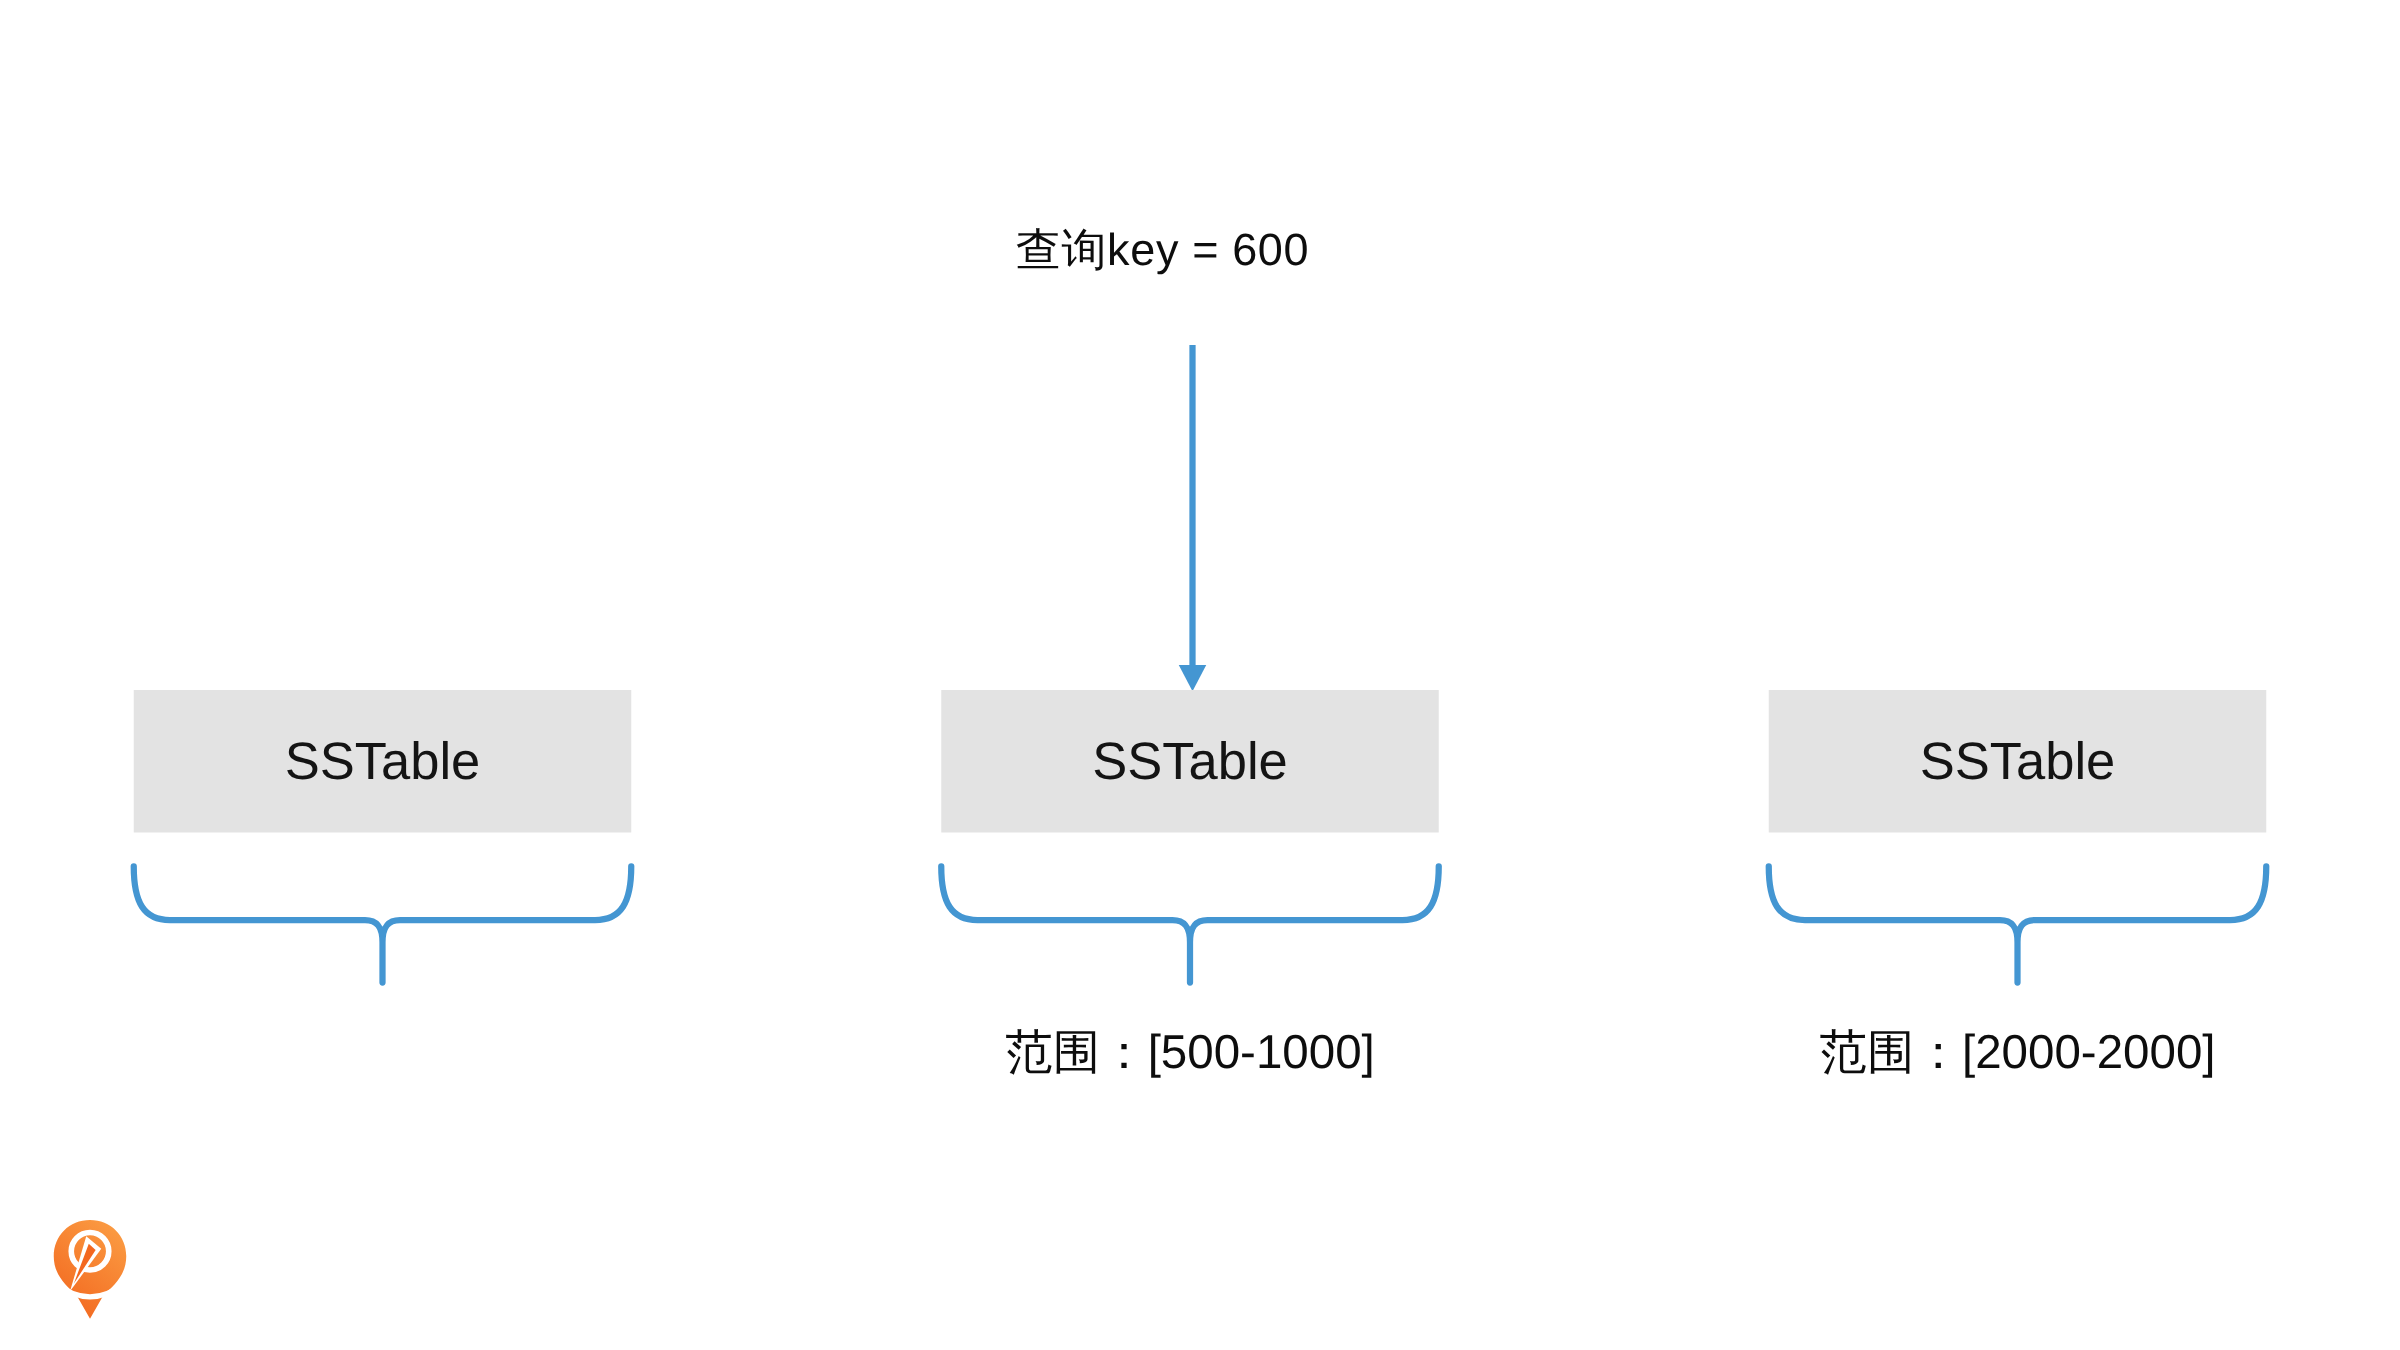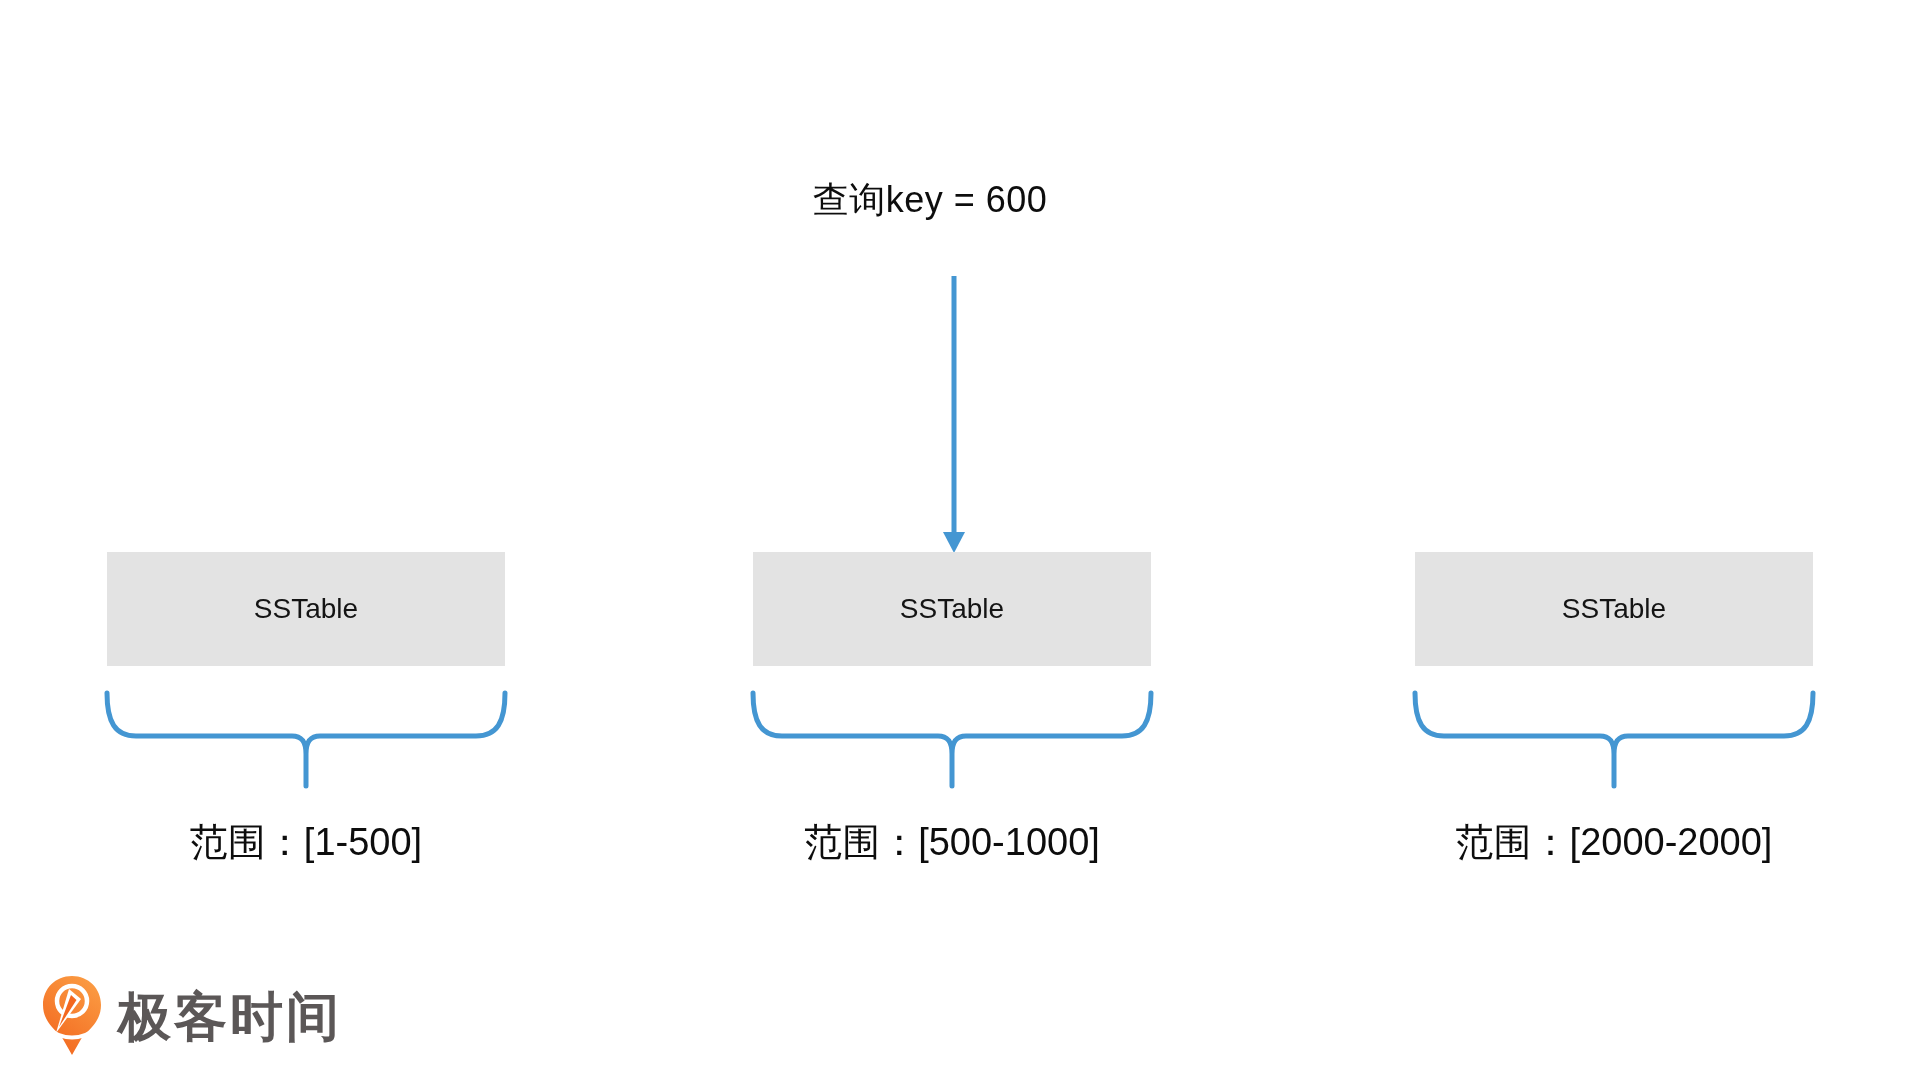--- a/index.html
+++ b/index.html
@@ -41,21 +41,21 @@
   
   .sstable-box {
     position: absolute;
     top: 552px;
     width: 398px;
     height: 114px;
     background: #e3e3e3;
     display: flex;
     align-items: center;
     justify-content: center;
-    font-size: 28px;
+    font-size: 42px;
     color: #141414;
   }
   .box-1 { left: 107px; }
   .box-2 { left: 753px; }
   .box-3 { left: 1415px; }
 
   
   .brace-svg {
     position: absolute;
     top: 690px;
@@ -129,21 +129,20 @@
   <svg class="brace-svg brace-1" viewBox="0 0 404 102">
     <path d="M3,3 C3,32 11,46 32,46 L188,46 C198,46 202,52 202,64 L202,96 L202,64 C202,52 206,46 216,46 L372,46 C393,46 401,32 401,3" fill="none" stroke="#4496D2" stroke-width="5" stroke-linecap="round" stroke-linejoin="round"></path>
   </svg>
   <svg class="brace-svg brace-2" viewBox="0 0 404 102">
     <path d="M3,3 C3,32 11,46 32,46 L188,46 C198,46 202,52 202,64 L202,96 L202,64 C202,52 206,46 216,46 L372,46 C393,46 401,32 401,3" fill="none" stroke="#4496D2" stroke-width="5" stroke-linecap="round" stroke-linejoin="round"></path>
   </svg>
   <svg class="brace-svg brace-3" viewBox="0 0 404 102">
     <path d="M3,3 C3,32 11,46 32,46 L188,46 C198,46 202,52 202,64 L202,96 L202,64 C202,52 206,46 216,46 L372,46 C393,46 401,32 401,3" fill="none" stroke="#4496D2" stroke-width="5" stroke-linecap="round" stroke-linejoin="round"></path>
   </svg>
 
-  <div class="range-label range-1">范围：[1-500]</div>
   <div class="range-label range-2">范围：[500-1000]</div>
   <div class="range-label range-3">范围：[2000-2000]</div>
 
   <div class="logo">
     <svg class="logo-icon" viewBox="0 0 64 86">
       <defs>
         <linearGradient id="lgOrange" x1="0.8" y1="0" x2="0.2" y2="1">
           <stop offset="0" stop-color="#FB9C43"></stop>
           <stop offset="1" stop-color="#F2661E"></stop>
         </linearGradient>
@@ -152,16 +151,15 @@
       <path d="M32,2 C15.5,2 3,14.5 3,31 C3,46 13,54.5 21.5,62.5 L32,81 L42.5,62.5 C51,54.5 61,46 61,31 C61,14.5 48.5,2 32,2 Z" fill="url(#lgOrange)"></path>
 
       <path d="M5,53 Q32,74 59,53" fill="none" stroke="#ffffff" stroke-width="4"></path>
 
       <circle cx="32" cy="27" r="15" fill="none" stroke="#ffffff" stroke-width="4.5"></circle>
 
       <polygon points="29,15 41,25 16,59" fill="#ffffff"></polygon>
 
       <polygon points="31,21 36.5,26 19,53" fill="#F3671F"></polygon>
     </svg>
-    <div class="logo-text">极客时间</div>
   </div>
 
 </div>
 
 </body></html>

